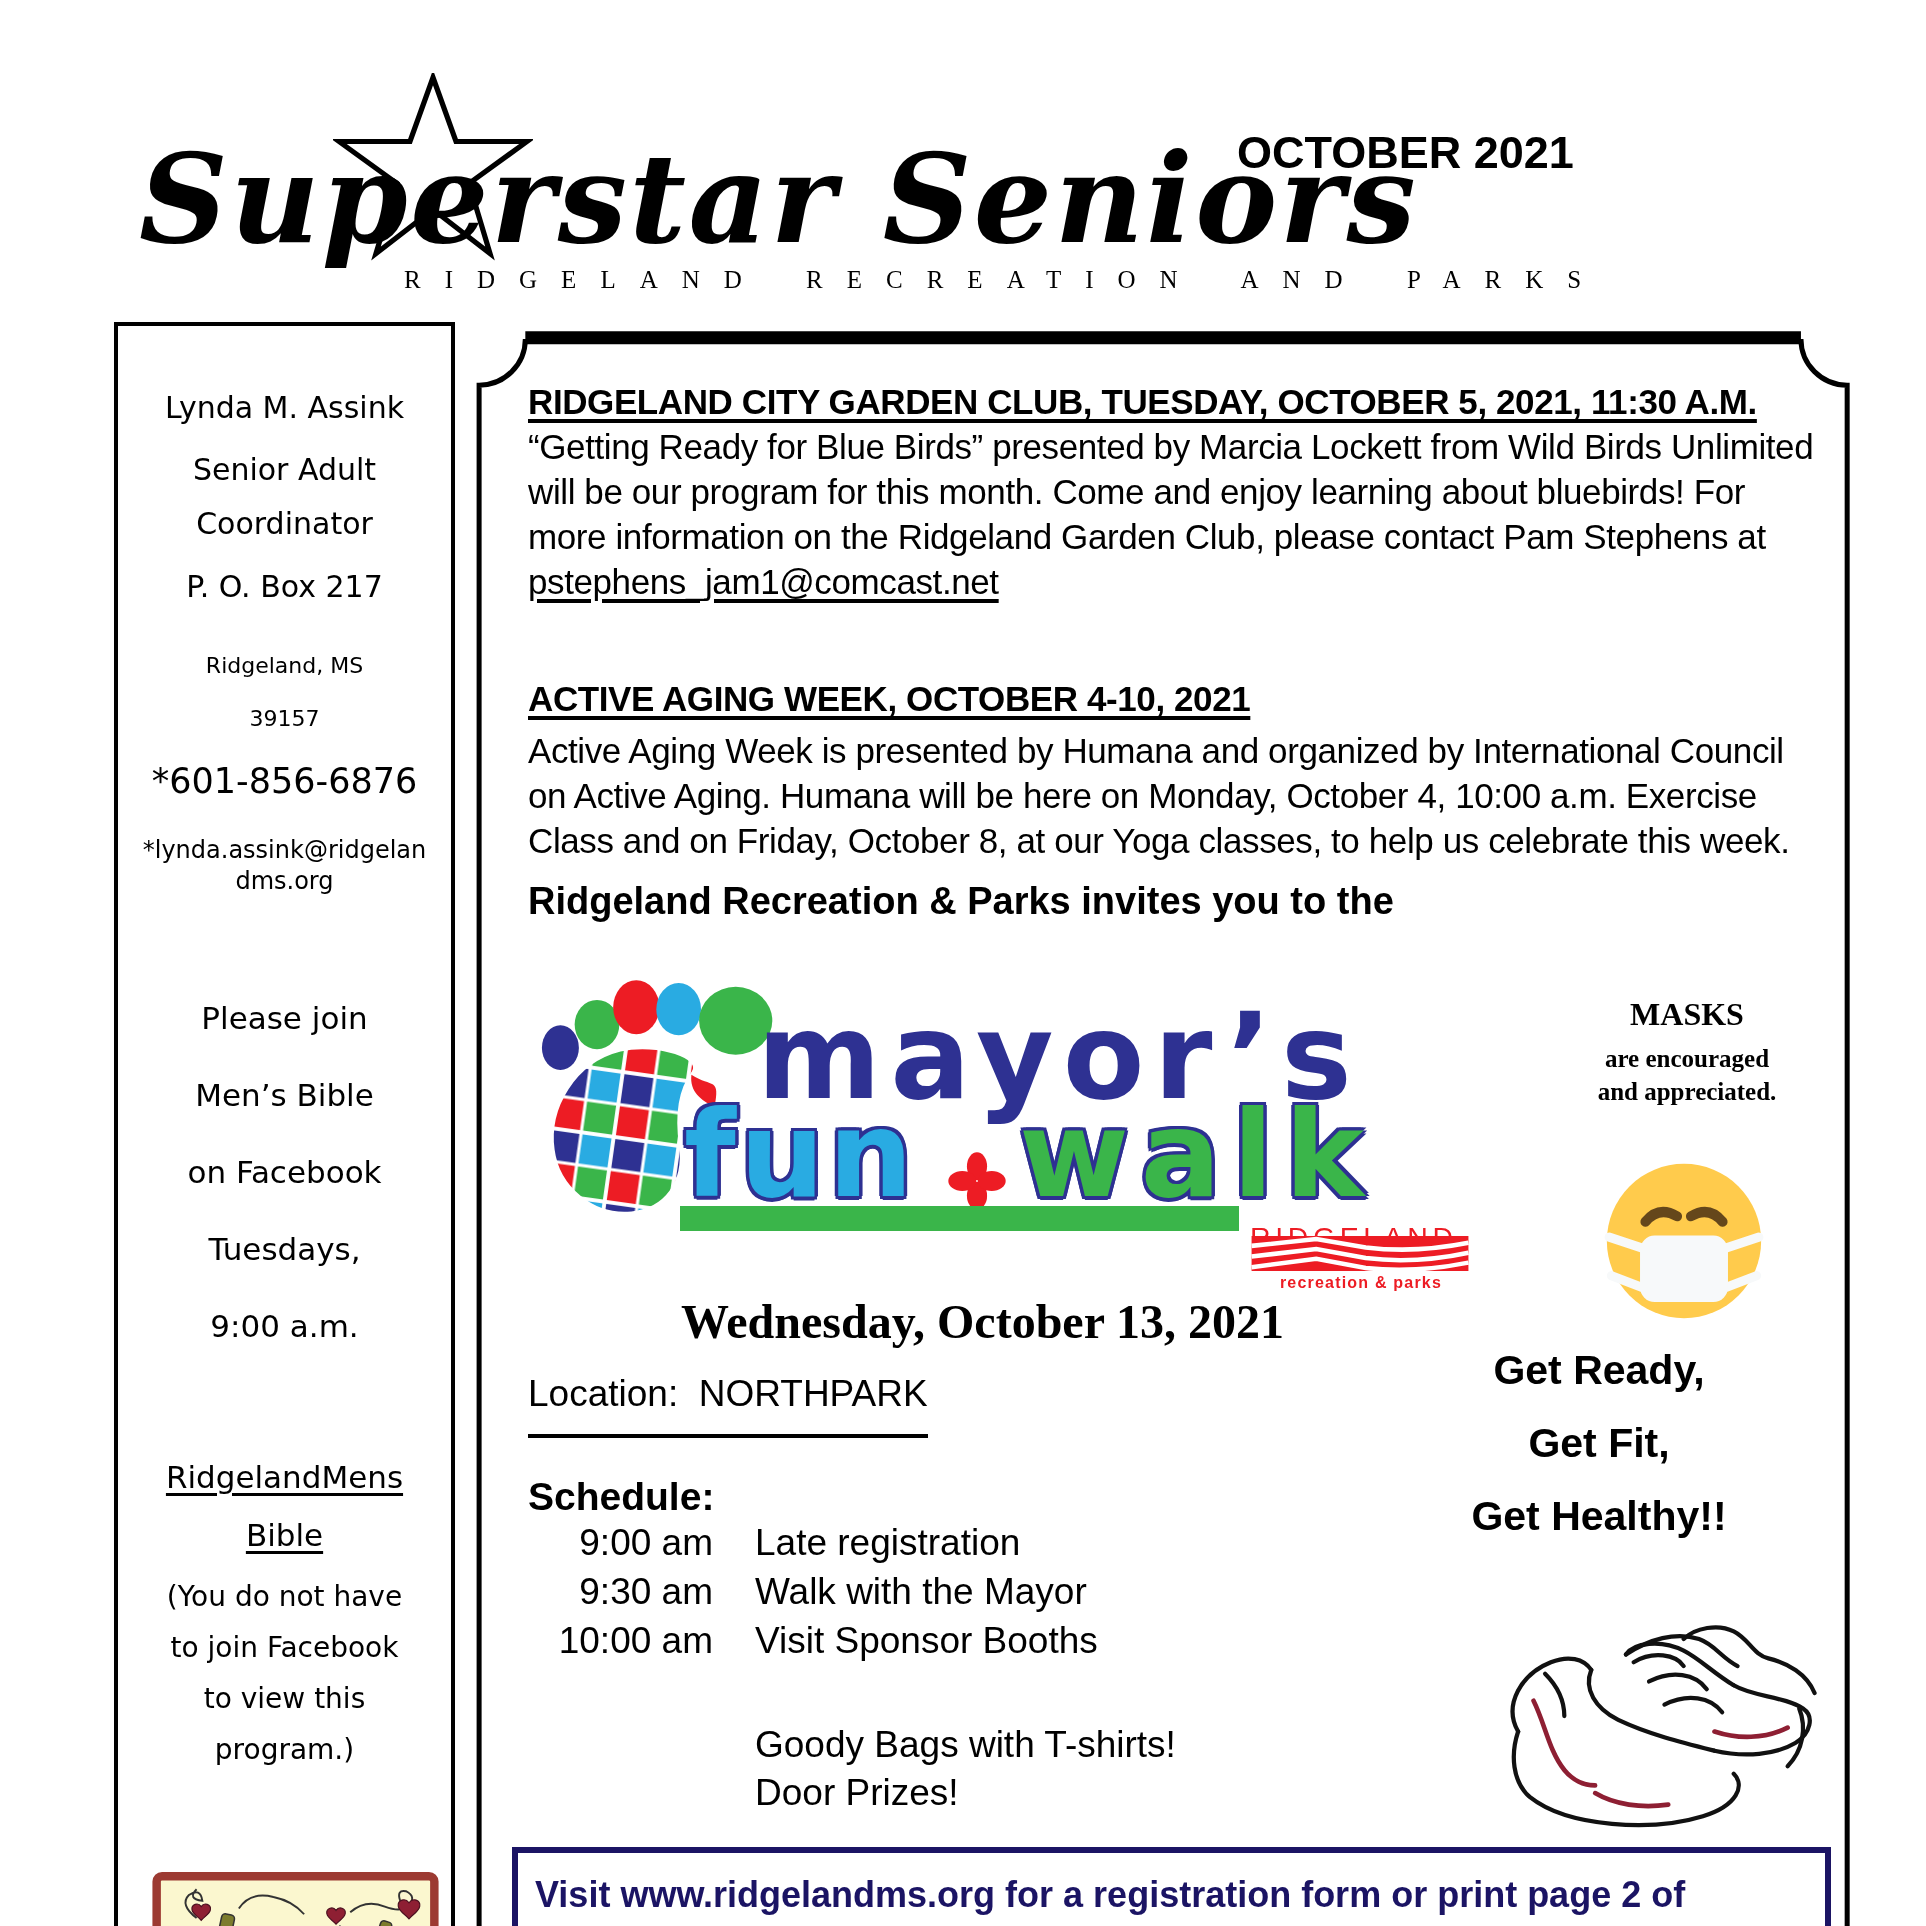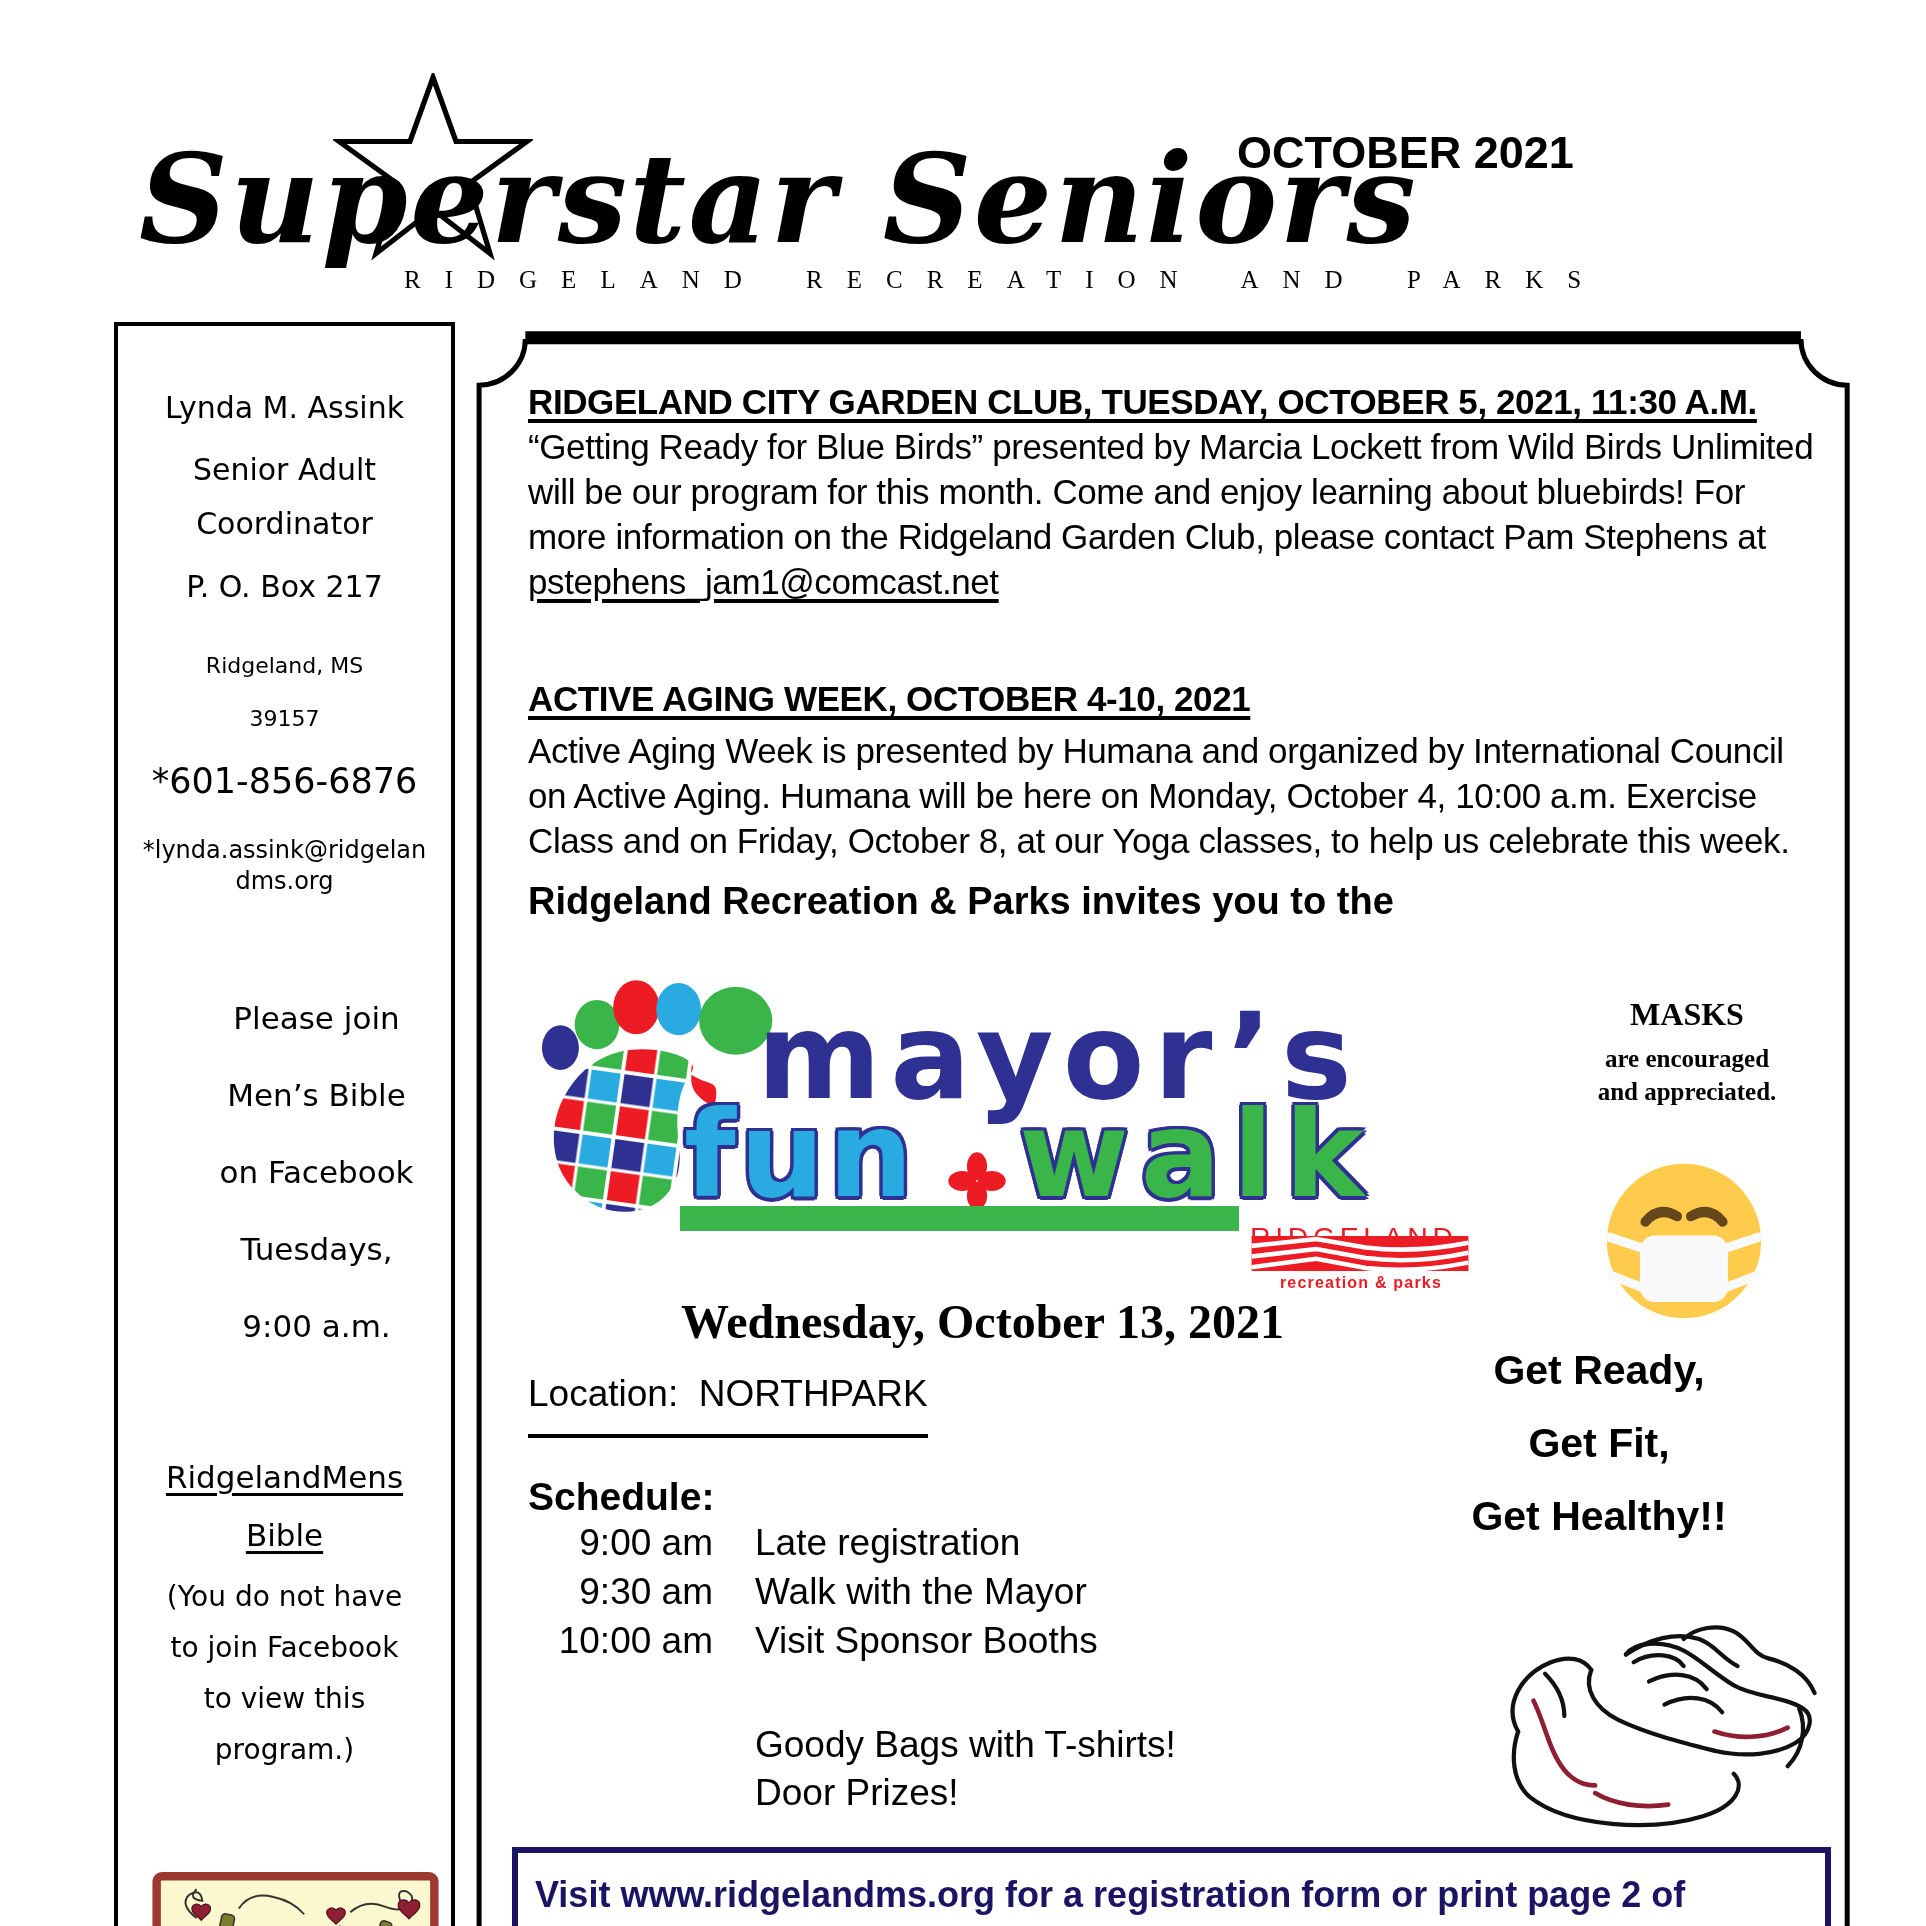--- a/index.html
+++ b/index.html
@@ -23,21 +23,21 @@
 
   
   .side-box{left:114px;top:322px;width:341px;height:2005px;border:4.6px solid #000;box-sizing:border-box;}
   .side-txt{left:114px;width:341px;text-align:center;font-family:"DejaVu Sans",sans-serif;}
   .s-name{top:390px;font-size:30px;}
   .s-role{top:443px;font-size:30px;line-height:54px;}
   .s-po{top:569px;font-size:30px;}
   .s-city{top:639px;font-size:22px;line-height:53px;}
   .s-phone{top:761px;font-size:35px;}
   .s-email{top:835px;font-size:24px;line-height:31px;}
-  .s-bible{top:980px;font-size:31px;line-height:77px;padding-left:32px;}
+  .s-bible{top:980px;font-size:31px;line-height:77px;}
   .s-link{top:1448px;font-size:31px;line-height:58px;text-decoration:underline;text-decoration-thickness:3.1px;text-underline-offset:4.6px;}
   .s-note{top:1571px;font-size:28px;line-height:51px;}
 
   
   .para{left:528px;width:1302px;font-size:35px;line-height:45px;letter-spacing:-0.4px;}
   .g-top{top:379px;}
   .a-top{top:676px;}
   .invite{left:528px;top:880px;font-size:38px;font-weight:bold;}
   .masks-t{left:1556px;width:262px;top:996px;font-size:32px;}
   .masks-b{left:1556px;width:262px;top:1042px;font-size:25px;line-height:33px;}

